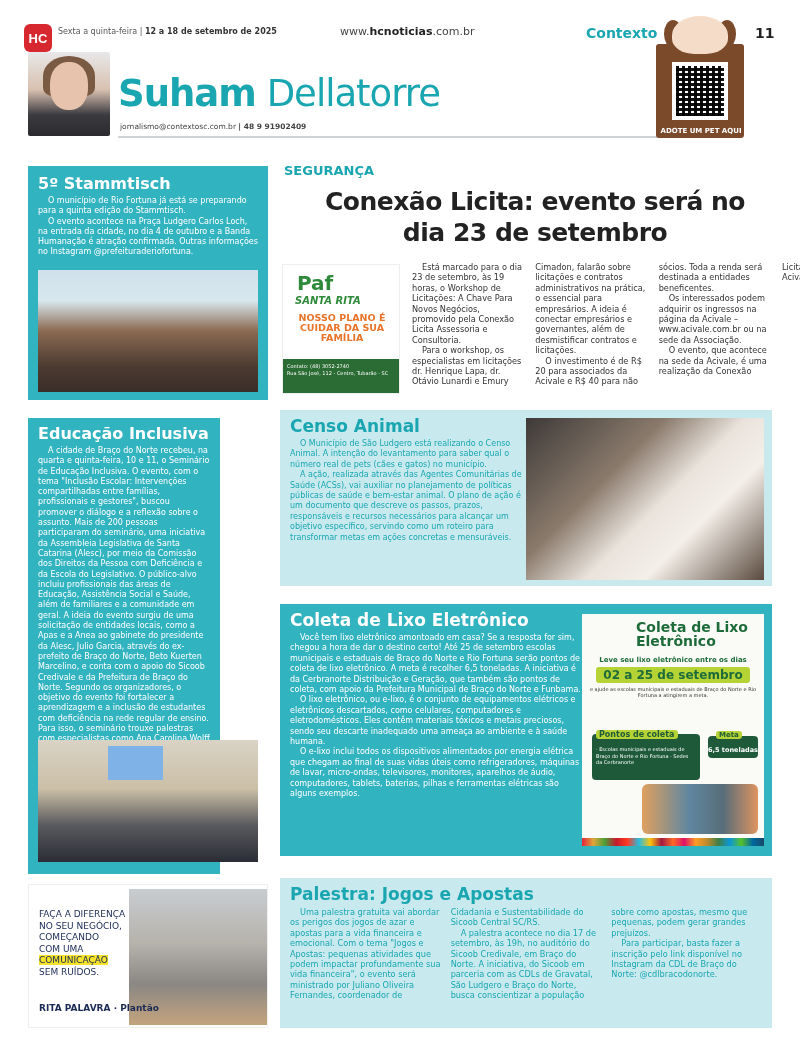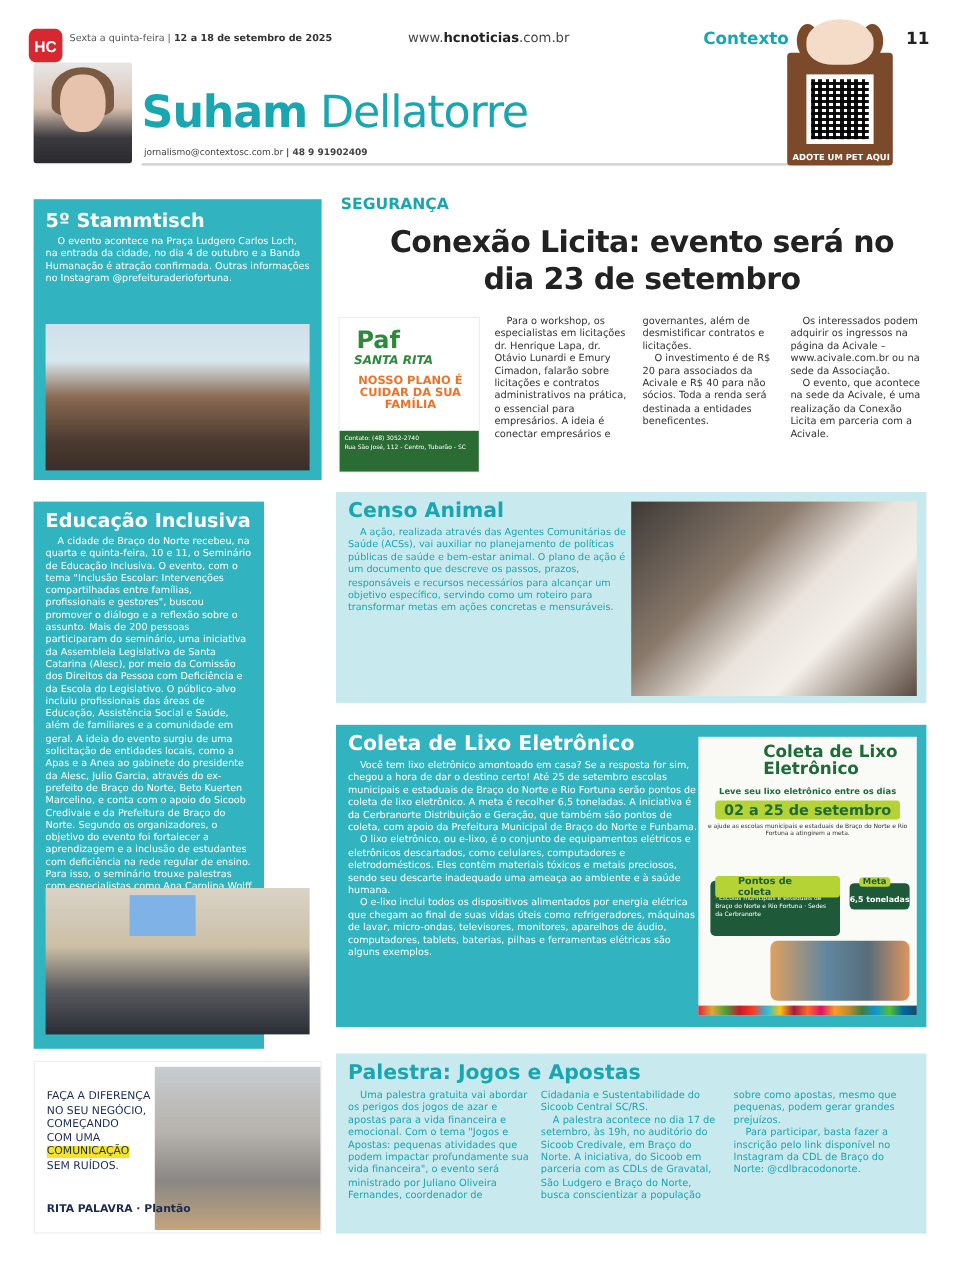--- a/index.html
+++ b/index.html
@@ -72,21 +72,21 @@
   .coleta { left: 280px; top: 604px; width: 492px; height: 252px; padding: 6px 10px; }
   .coleta .box-title { font-size: 17px; }
   .coleta .txt { width: 292px; font: 8px/10.4px "DejaVu Sans", sans-serif; color: #fff; }
   .coleta .txt p { text-indent: 10px; }
   .coleta-poster { position: absolute; left: 302px; top: 10px; width: 182px; height: 232px; background: #fafaf6; padding: 6px; }
   .cp-title { font: bold 14px/14px "DejaVu Sans", sans-serif; color: #1e6b3a; margin-left: 48px; }
   .cp-leve { font: bold 7px "DejaVu Sans", sans-serif; color: #1e6b3a; text-align: center; margin-top: 8px; }
   .cp-date { font: bold 12px "DejaVu Sans", sans-serif; color: #1e6b3a; background: #b5d334; text-align: center; margin: 3px 8px; border-radius: 3px; padding: 1px 0; }
   .cp-ajude { font: 5px/6px "DejaVu Sans", sans-serif; color: #333; text-align: center; }
   .cp-pontos { position: absolute; left: 10px; top: 120px; width: 108px; height: 46px; background: #1e5a3a; color: #fff; border-radius: 4px; font: 5px/6.5px "DejaVu Sans", sans-serif; padding: 12px 4px 2px; }
-  .cp-pontos .lbl { position: absolute; top: -4px; left: 4px; background: #b5d334; color: #1e5a3a; font: bold 8px "DejaVu Sans", sans-serif; padding: 0 19px; border-radius: 3px; }
+  .cp-pontos .lbl { position: absolute; top: -4px; left: 4px; background: #b5d334; color: #1e5a3a; font: bold 8px "DejaVu Sans", sans-serif; padding: 0 3px; border-radius: 3px; }
   .cp-meta { position: absolute; left: 126px; top: 122px; width: 50px; height: 22px; background: #1e5a3a; color: #fff; border-radius: 4px; font: bold 6.5px "DejaVu Sans", sans-serif; text-align: center; padding-top: 10px; }
   .cp-meta .lbl { position: absolute; top: -5px; left: 8px; background: #b5d334; color: #1e5a3a; font: bold 7px "DejaVu Sans", sans-serif; padding: 0 3px; border-radius: 3px; }
   .cp-people { position: absolute; left: 60px; top: 170px; width: 116px; height: 50px; background: linear-gradient(90deg,#d88a3a 0%,#3a6a8a 40%,#2e4a5a 70%,#d87a3a 100%); opacity: 0.8; border-radius: 6px; }
   .cp-sdg { position: absolute; left: 0; bottom: 0; width: 100%; height: 8px; background: linear-gradient(90deg,#e5243b,#dda63a,#4c9f38,#c5192d,#ff3a21,#26bde2,#fcc30b,#a21942,#fd6925,#dd1367,#fd9d24,#bf8b2e,#3f7e44,#0a97d9,#56c02b,#00689d,#19486a); }
 
   .palestra { left: 280px; top: 878px; width: 492px; height: 150px; padding: 6px 10px; }
   .palestra .box-title { color: #1aa6b0; font-size: 17px; }
   .palestra .cols3 { column-count: 3; column-gap: 10px; font: 8.2px/10.4px "DejaVu Sans", sans-serif; color: #1aa6b0; margin-top: 2px; }
   .palestra .cols3 p { text-indent: 10px; }
 </style>
@@ -112,20 +112,21 @@
 <div class="abs pet-box"></div>
 <div class="abs pet-dog"></div>
 <div class="abs qr">
     <div class="qr-inner"></div>
   </div>
 <div class="abs pet-label">ADOTE UM PET AQUI</div>
 
 <div class="abs box-teal stamm">
   <div class="box-title">5º Stammtisch</div>
   <div class="body-sm">
+    <p>O município de Rio Fortuna já está se preparando para a quinta edição do Stammtisch.</p>
     <p>O evento acontece na Praça Ludgero Carlos Loch, na entrada da cidade, no dia 4 de outubro e a Banda Humanação é atração confirmada. Outras informações no Instagram @prefeituraderiofortuna.</p>
   </div>
   <div class="stamm-img"></div>
 </div>
 
 <div class="abs box-teal edu">
   <div class="box-title">Educação Inclusiva</div>
   <div class="body-sm">
     <p>A cidade de Braço do Norte recebeu, na quarta e quinta-feira, 10 e 11, o Seminário de Educação Inclusiva. O evento, com o tema "Inclusão Escolar: Intervenções compartilhadas entre famílias, profissionais e gestores", buscou promover o diálogo e a reflexão sobre o assunto. Mais de 200 pessoas participaram do seminário, uma iniciativa da Assembleia Legislativa de Santa Catarina (Alesc), por meio da Comissão dos Direitos da Pessoa com Deficiência e da Escola do Legislativo. O público-alvo incluiu profissionais das áreas de Educação, Assistência Social e Saúde, além de familiares e a comunidade em geral. A ideia do evento surgiu de uma solicitação de entidades locais, como a Apas e a Anea ao gabinete do presidente da Alesc, Julio Garcia, através do ex-prefeito de Braço do Norte, Beto Kuerten Marcelino, e conta com o apoio do Sicoob Credivale e da Prefeitura de Braço do Norte. Segundo os organizadores, o objetivo do evento foi fortalecer a aprendizagem e a inclusão de estudantes com deficiência na rede regular de ensino. Para isso, o seminário trouxe palestras com especialistas como Ana Carolina Wolff Mota, Lisiane Tuon e Talita Francieli de Mello Cabral Pedroza.</p>
   </div>
@@ -152,29 +153,31 @@
 <div class="abs paf-ad">
   <div class="paf-logo">Paf</div>
   <div class="paf-sub">SANTA RITA</div>
   <div class="paf-slogan">NOSSO PLANO É CUIDAR DA SUA FAMÍLIA</div>
   <div class="paf-foot">
     <div>Contato: (48) 3052-2740</div>
     <div>Rua São José, 112 - Centro, Tubarão - SC</div>
   </div>
 </div>
 <div class="abs cols">
+  <p>Está marcado para o dia 23 de setembro, às 19 horas, o Workshop de Licitações: A Chave Para Novos Negócios, promovido pela Conexão Licita Assessoria e Consultoria.</p>
   <p>Para o workshop, os especialistas em licitações dr. Henrique Lapa, dr. Otávio Lunardi e Emury Cimadon, falarão sobre licitações e contratos administrativos na prática, o essencial para empresários. A ideia é conectar empresários e governantes, além de desmistificar contratos e licitações.</p>
   <p>O investimento é de R$ 20 para associados da Acivale e R$ 40 para não sócios. Toda a renda será destinada a entidades beneficentes.</p>
   <p>Os interessados podem adquirir os ingressos na página da Acivale – www.acivale.com.br ou na sede da Associação.</p>
   <p>O evento, que acontece na sede da Acivale, é uma realização da Conexão Licita em parceria com a Acivale.</p>
 </div>
 
 <div class="abs box-light censo">
   <div class="box-title">Censo Animal</div>
   <div class="txt">
+    <p>O Município de São Ludgero está realizando o Censo Animal. A intenção do levantamento para saber qual o número real de pets (cães e gatos) no município.</p>
     <p>A ação, realizada através das Agentes Comunitárias de Saúde (ACSs), vai auxiliar no planejamento de políticas públicas de saúde e bem-estar animal. O plano de ação é um documento que descreve os passos, prazos, responsáveis e recursos necessários para alcançar um objetivo específico, servindo como um roteiro para transformar metas em ações concretas e mensuráveis.</p>
   </div>
   <div class="censo-img"></div>
 </div>
 
 <div class="abs box-teal coleta">
   <div class="box-title">Coleta de Lixo Eletrônico</div>
   <div class="txt">
     <p>Você tem lixo eletrônico amontoado em casa? Se a resposta for sim, chegou a hora de dar o destino certo! Até 25 de setembro escolas municipais e estaduais de Braço do Norte e Rio Fortuna serão pontos de coleta de lixo eletrônico. A meta é recolher 6,5 toneladas.  A iniciativa é da Cerbranorte Distribuição e Geração, que também são pontos de coleta, com apoio da Prefeitura Municipal de Braço do Norte e Funbama.</p>
     <p>O lixo eletrônico, ou e-lixo, é o conjunto de equipamentos elétricos e eletrônicos descartados, como celulares, computadores e eletrodomésticos. Eles contêm materiais tóxicos e metais preciosos, sendo seu descarte inadequado uma ameaça ao ambiente e à saúde humana.</p>

